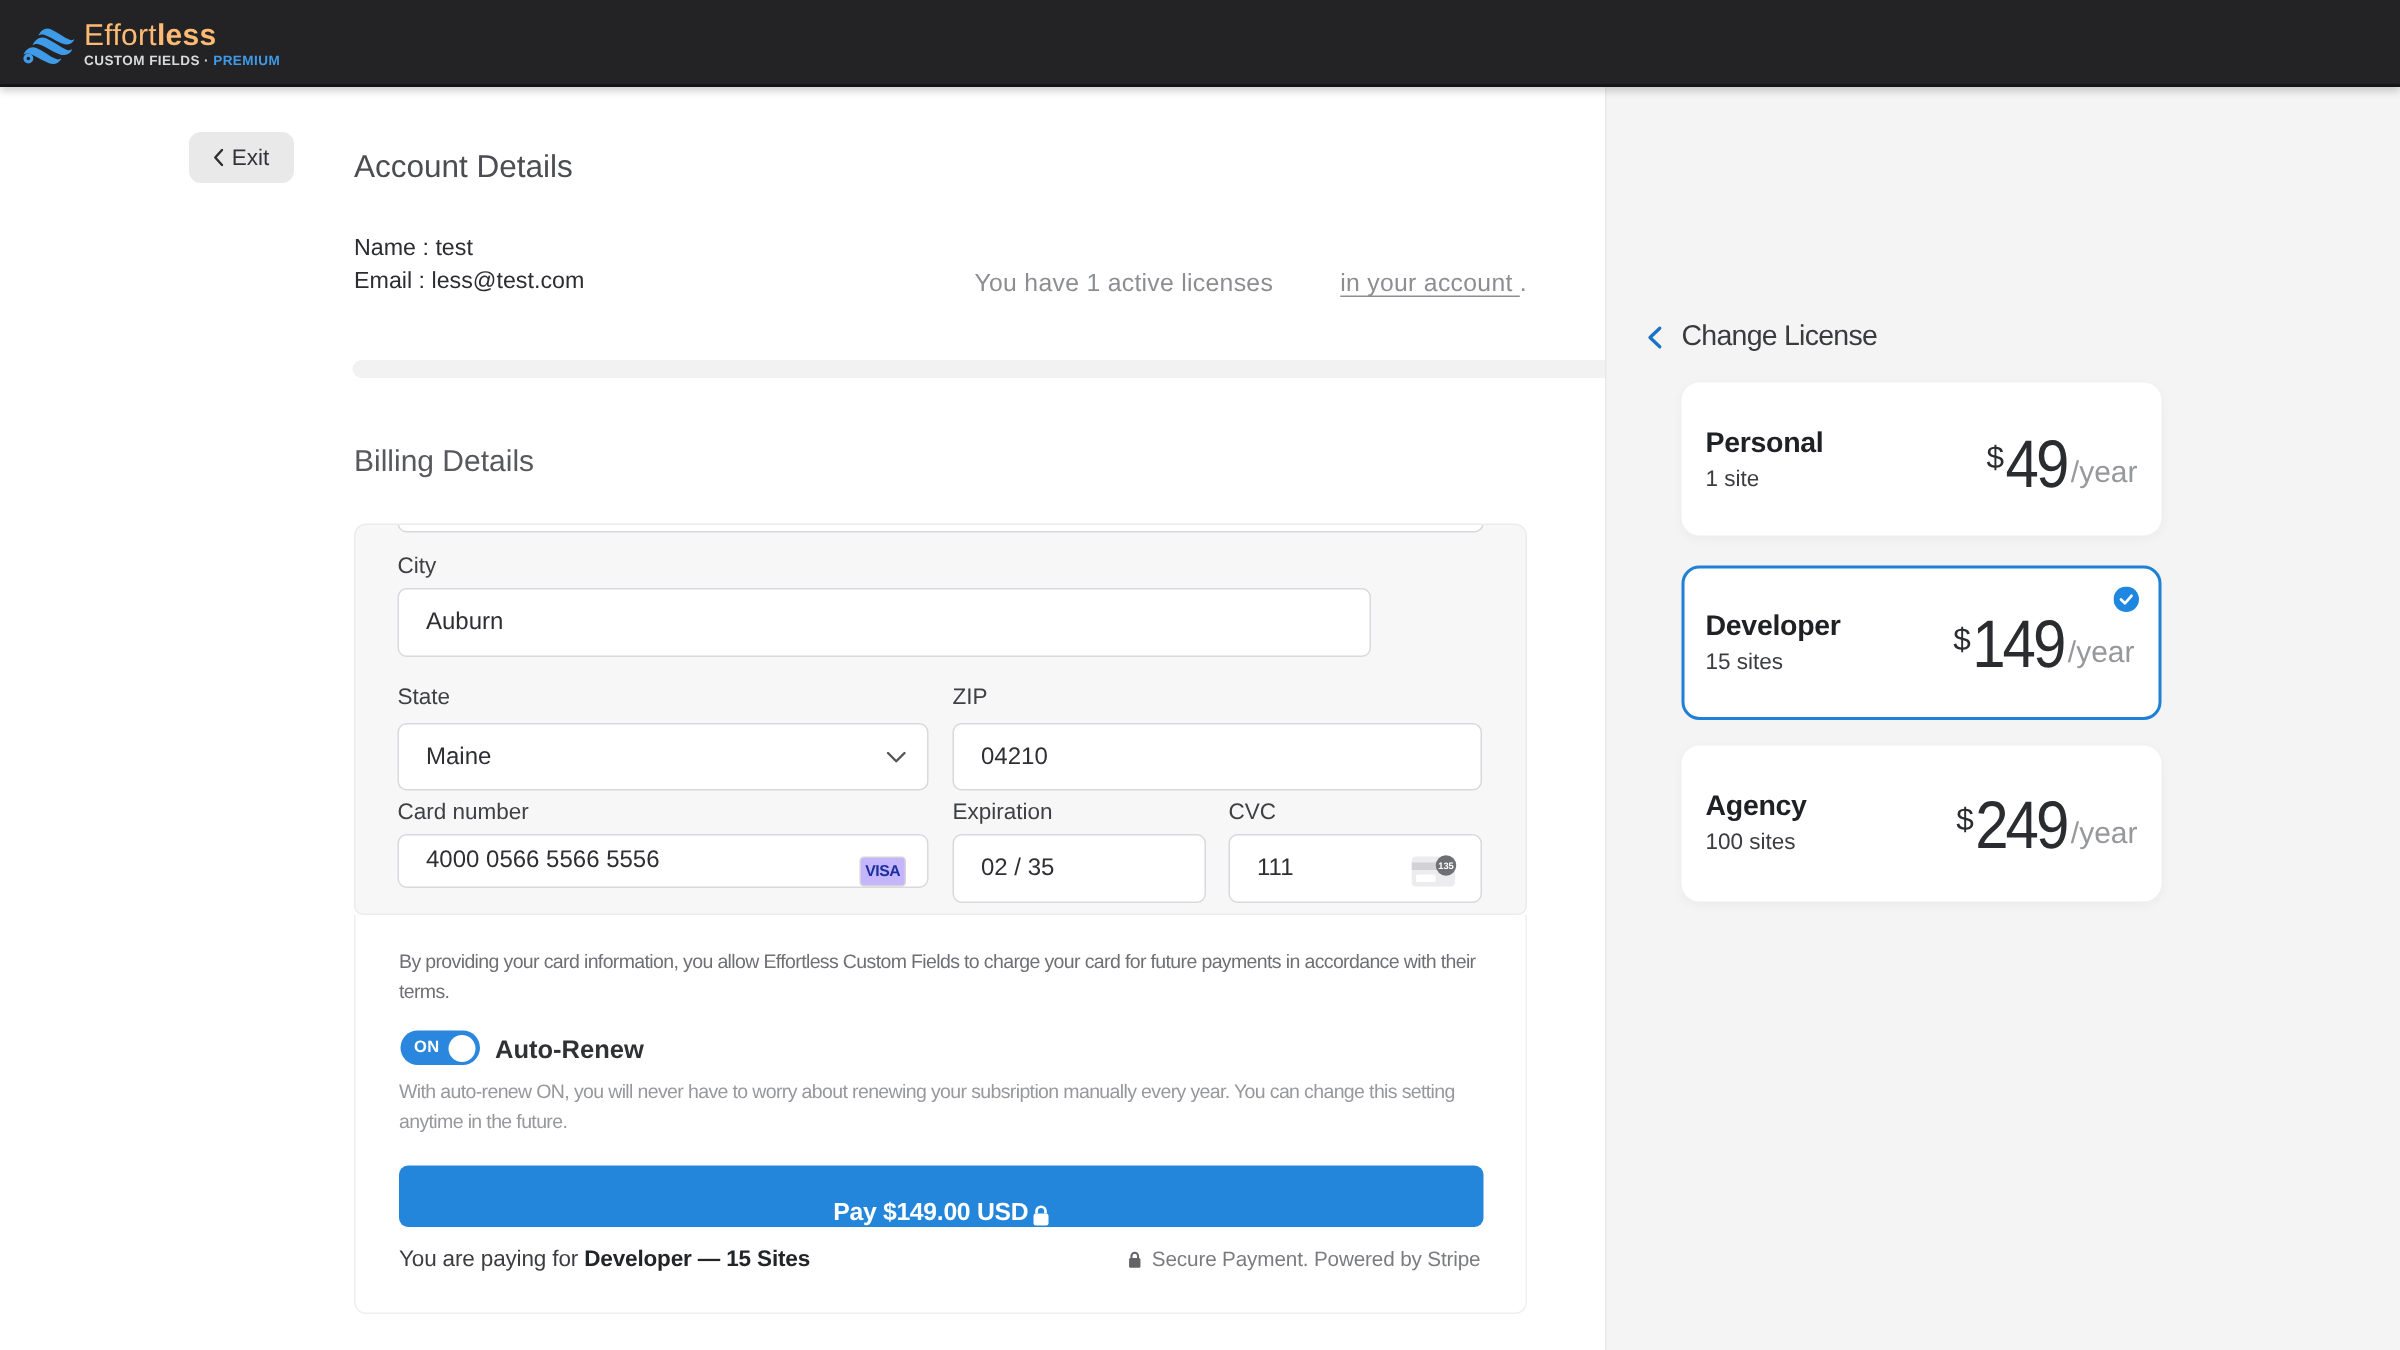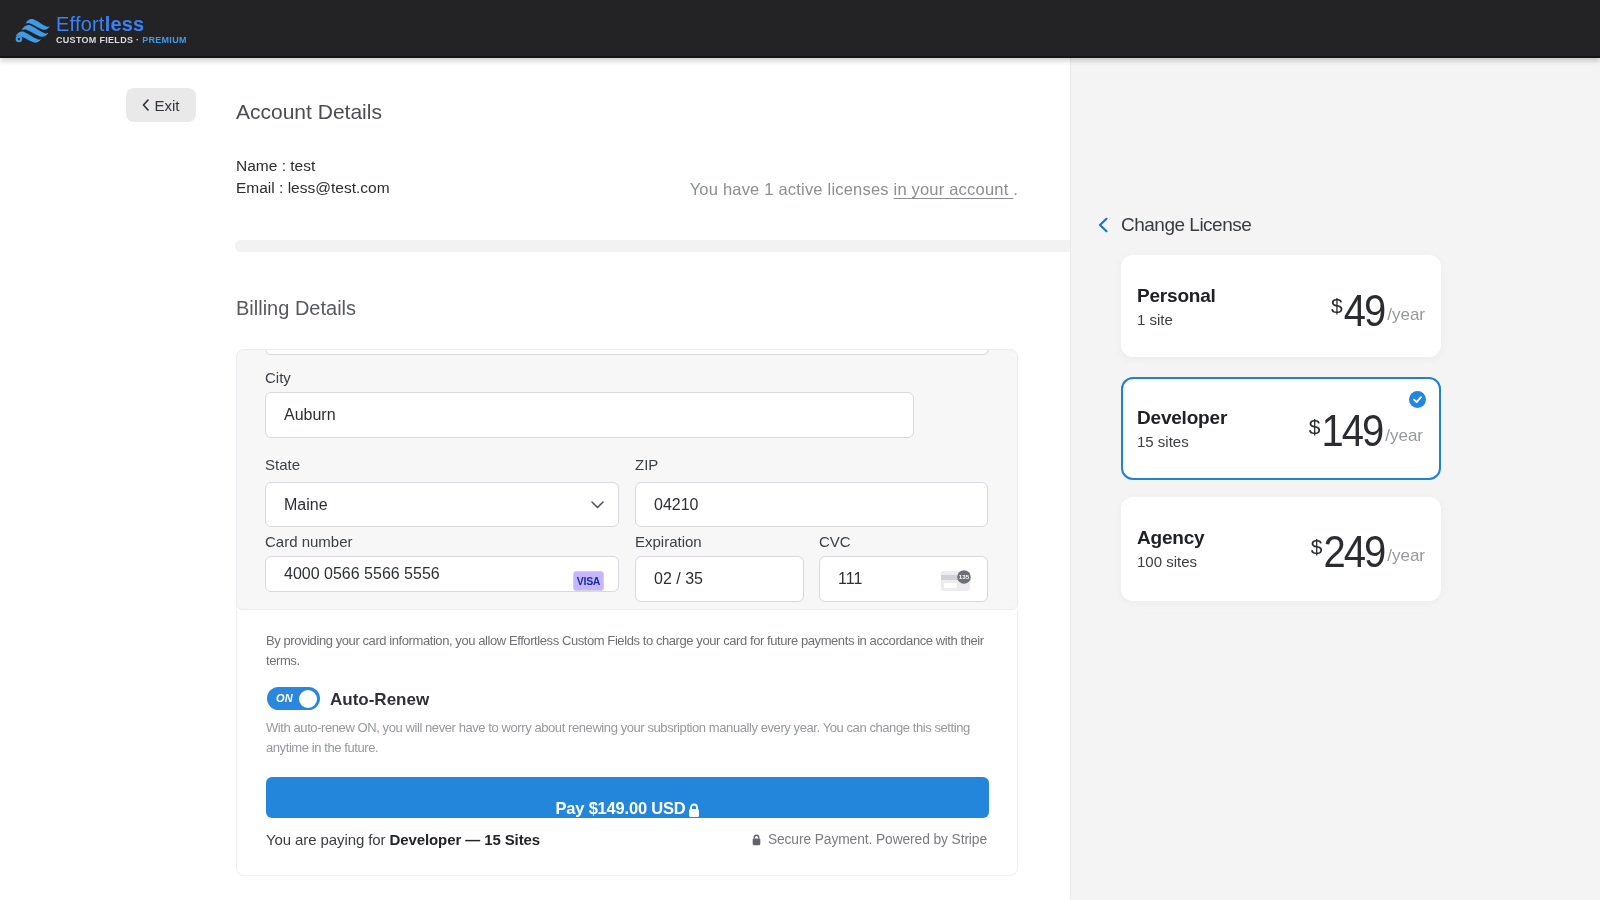--- a/index.html
+++ b/index.html
@@ -3,52 +3,52 @@
 <meta charset="utf-8">
 <style>
 * { margin:0; padding:0; box-sizing:border-box; }
 html,body { width:1600px; height:900px; overflow:hidden; }
 body { font-family:"Liberation Sans", sans-serif; background:#fff; position:relative; }
 #page { position:absolute; inset:0; width:1600px; height:900px; }
 
 
 #header { position:absolute; left:0; top:0; width:1600px; height:58px; background:#232325; border-bottom:2px solid #151517; box-shadow:0 3px 5px rgba(0,0,0,0.18); z-index:5; }
 #logoicon { position:absolute; left:14px; top:18px; }
-#logotext1 { position:absolute; left:56px; top:14px; font-size:20px; line-height:20px; color:#3b82f6; font-weight:300; letter-spacing:0.2px; }
+#logotext1 { position:absolute; left:56px; top:14px; font-size:20px; line-height:20px; color:#fdba74; font-weight:300; letter-spacing:0.2px; }
 #logotext1 b { font-weight:700; }
 #logotext2 { position:absolute; left:56px; top:36px; font-size:9px; line-height:9px; font-weight:700; color:#d9dadc; letter-spacing:0.3px; }
 #logotext2 .prem { color:#3f9be8; }
 
 
 #exitbtn { position:absolute; left:126px; top:88px; width:70px; height:34px; background:#e9e9ea; border-radius:8px; display:flex; align-items:center; justify-content:center; gap:5px; font-size:15px; color:#333438; }
 #acct-title { position:absolute; left:236px; top:100px; font-size:21px; color:#4c4d50; }
 #nameline { position:absolute; left:236px; top:157px; font-size:15.5px; color:#2c2d30; }
 #emailline { position:absolute; left:236px; top:179px; font-size:15.5px; color:#2c2d30; }
 #licline { position:absolute; right:582px; top:180px; font-size:16.5px; letter-spacing:0.2px; color:#8d8e91; white-space:nowrap; }
-#licline .u { text-decoration:underline; text-underline-offset:3px; }
+#licline .u { text-decoration:underline; text-underline-offset:3px;margin-left:40px; }
 #divider { position:absolute; left:235px; top:240px; width:835px; height:12px; border-radius:6px 0 0 6px; background:#f2f2f3; }
 #billing-title { position:absolute; left:236px; top:297px; font-size:20px; color:#58595c; }
 
 
 #graypanel { position:absolute; left:236px; top:349px; width:782px; height:261px; background:#f7f7f8; border:1px solid #ececee; border-radius:8px 8px 6px 6px; overflow:hidden; }
 #lowercard { position:absolute; left:236px; top:610px; width:782px; height:266px; background:#fff; border:1px solid #efeff0; border-top:none; border-radius:0 0 8px 8px; }
 
 .flabel { position:absolute; font-size:15px; color:#3f4043; }
 .finput { position:absolute; background:#fff; border:1px solid #d9d9dd; border-radius:6px; font-size:16px; color:#2e2f33; display:flex; align-items:center; padding-left:18px; }
 
 
 #cutinput { position:absolute; left:28px; top:-21px; width:724px; height:26px; background:#fff; border:1px solid #d9d9dd; border-radius:6px; }
 
 #lbl-city { left:29px; top:369px;text-align:center; }
 #visabadge { position:absolute; left:307px; top:14px; width:31px; height:20px; background:#c4b5fd; border:1px solid #d4d4d8; border-radius:3px; display:flex; align-items:center; justify-content:center; font-weight:700; font-size:10.5px; color:#1a2f9e; letter-spacing:-0.3px; }
 
 
 #terms { position:absolute; left:29px; top:21px; width:760px; font-size:13px; letter-spacing:-0.42px; line-height:19.5px; color:#6f7074; white-space:nowrap; }
 #toggle { position:absolute; left:30px; top:77px; width:53px; height:23px; background:#2b87de; border-radius:12px; }
-#toggle .on { position:absolute; left:9px; top:5px; font-size:11px; font-weight:700; color:#fff; letter-spacing:0.3px;font-style:italic; }
+#toggle .on { position:absolute; left:9px; top:5px; font-size:11px; font-weight:700; color:#fff; letter-spacing:0.3px; }
 #toggle .knob { position:absolute; right:3px; top:2.5px; width:18px; height:18px; background:#fff; border-radius:50%; }
 #autorenew { position:absolute; left:93px; top:80px; font-size:17px; font-weight:600; color:#303134; }
 #para2 { position:absolute; left:29px; top:108px; width:760px; font-size:13px; letter-spacing:-0.42px; line-height:19.5px; color:#97989c; white-space:nowrap; }
 #paybtn { position:absolute; left:29px; top:167px; width:723px; height:41px; background:#2486db; border-radius:6px; display:flex; align-items:flex-end; justify-content:center; gap:2px; color:#fff; font-size:16.5px; letter-spacing:-0.2px; font-weight:600; }
 #payrow { position:absolute; left:29px; top:221px; width:723px; font-size:15px; letter-spacing:-0.1px; color:#3c3d40; }
 #payrow b { color:#232428; }
 #securerow { position:absolute; right:30px; top:222px; font-size:13.8px; letter-spacing:-0.1px; color:#7b7c80; display:flex; align-items:center; gap:7px; }
 #securerow .pstripe { color:#7b7c80; }
 
 
@@ -57,21 +57,21 @@
 #chg-title { position:absolute; left:50px; top:156px; font-size:19px; letter-spacing:-0.5px; color:#3a3b3e; }
 .lic-card { position:absolute; left:50px; width:320px; height:102px; background:#fff; border-radius:12px; box-shadow:0 2px 8px rgba(0,0,0,0.04); }
 #card-personal { top:197px; }
 #card-dev { top:319px; height:103px; border:2px solid #1f80d5; box-shadow:none; }
 #card-agency { top:439px; height:104px; }
 .lic-name { position:absolute; left:16px; top:30px; font-size:19px; letter-spacing:-0.2px; font-weight:700; color:#202124; }
 .lic-sites { position:absolute; left:16px; top:56px; font-size:15px; color:#3c3d40; }
 .lic-price { position:absolute; right:16px; top:4px; height:100%; display:flex; align-items:center; }
 .lic-price .dollar { font-size:21px; color:#2b2c2f; margin-top:-8px; margin-right:1px; }
 .lic-price .amount { font-size:40px; color:#2b2c2f; letter-spacing:-2px; display:inline-block; transform:scaleY(1.12); }
-.lic-price .per { font-size:17px; color:#97989c; margin-top:10px; margin-left:3px; }
+.lic-price .per { font-size:20px; color:#97989c; margin-top:10px; margin-left:3px; }
 #card-dev .lic-name { left:14px; top:28px; } #card-dev .lic-sites { left:14px; top:54px; }
 #checkmark { position:absolute; right:13px; top:12px; }
 #card-dev .lic-price, #card-agency .lic-price { top:2px; }
 </style>
 </head>
 <body>
 <div id="page">
 
   <div id="header">
     <svg id="logoicon" width="36" height="28" viewBox="0 0 36 28">

